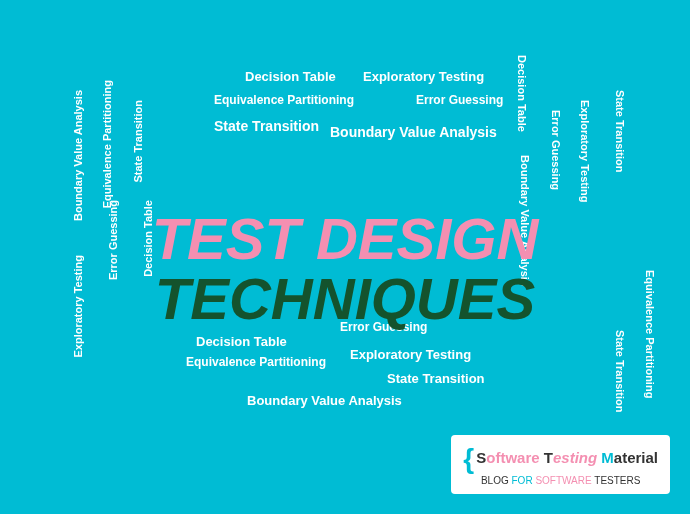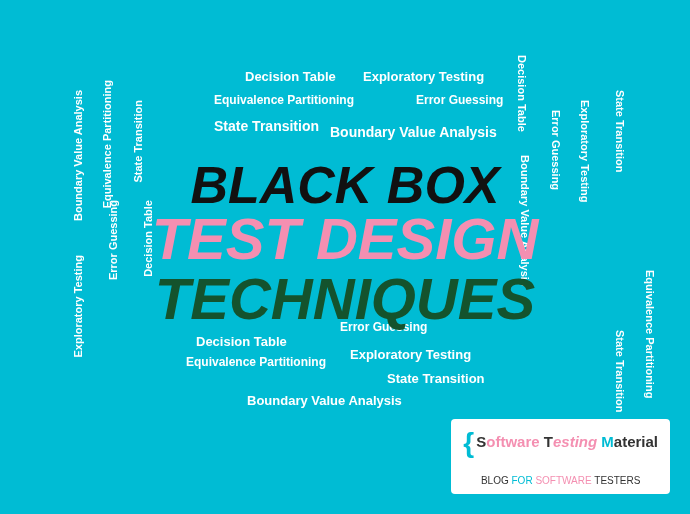--- a/index.html
+++ b/index.html
@@ -86,21 +86,21 @@
       font-weight: bold;
       vertical-align: middle;
       margin-right: 2px;
     }
     .logo-title .software {
       color: #333;
     }
     .logo-sub {
       font-size: 10px;
       color: #666;
-      margin-top: 16px;
+      margin-top: 0;
     }
     .logo-sub .blog {
       color: #333;
     }
     .logo-sub .for {
       color: #00bcd4;
     }
     .logo-sub .software2 {
       color: #f48fb1;
     }
@@ -143,21 +143,20 @@
   <span class="word vertical" style="top:255px;left:72px;font-size:11px;">Exploratory Testing</span>
 
   <span class="word vertical-normal" style="top:55px;left:516px;font-size:11px;">Decision Table</span>
   <span class="word vertical-normal" style="top:110px;left:550px;font-size:11px;">Error Guessing</span>
   <span class="word vertical-normal" style="top:100px;left:579px;font-size:11px;">Exploratory Testing</span>
   <span class="word vertical-normal" style="top:155px;left:519px;font-size:11px;">Boundary Value Analysis</span>
   <span class="word vertical-normal" style="top:90px;left:614px;font-size:11px;">State Transition</span>
   <span class="word vertical-normal" style="top:270px;left:644px;font-size:11px;">Equivalence Partitioning</span>
   <span class="word vertical-normal" style="top:330px;left:614px;font-size:11px;">State Transition</span>
 
-  <div class="main-title-black">BLACK BOX</div>
   <div class="main-title-pink">TEST DESIGN</div>
   <div class="main-title-pink2">TECHNIQUES</div>
 
 </div>
 
 <div class="logo-box">
   <div class="logo-title">
     <span class="brace">{</span><span class="software">S</span><span style="color:#f48fb1;font-weight:bold;">oftware </span><span class="software">T</span><span style="color:#f48fb1;font-weight:bold;font-style:italic;">esting </span><span style="color:#00bcd4;font-weight:bold;">M</span><span style="color:#333;font-weight:bold;">aterial</span>
   </div>
   <div class="logo-sub">

